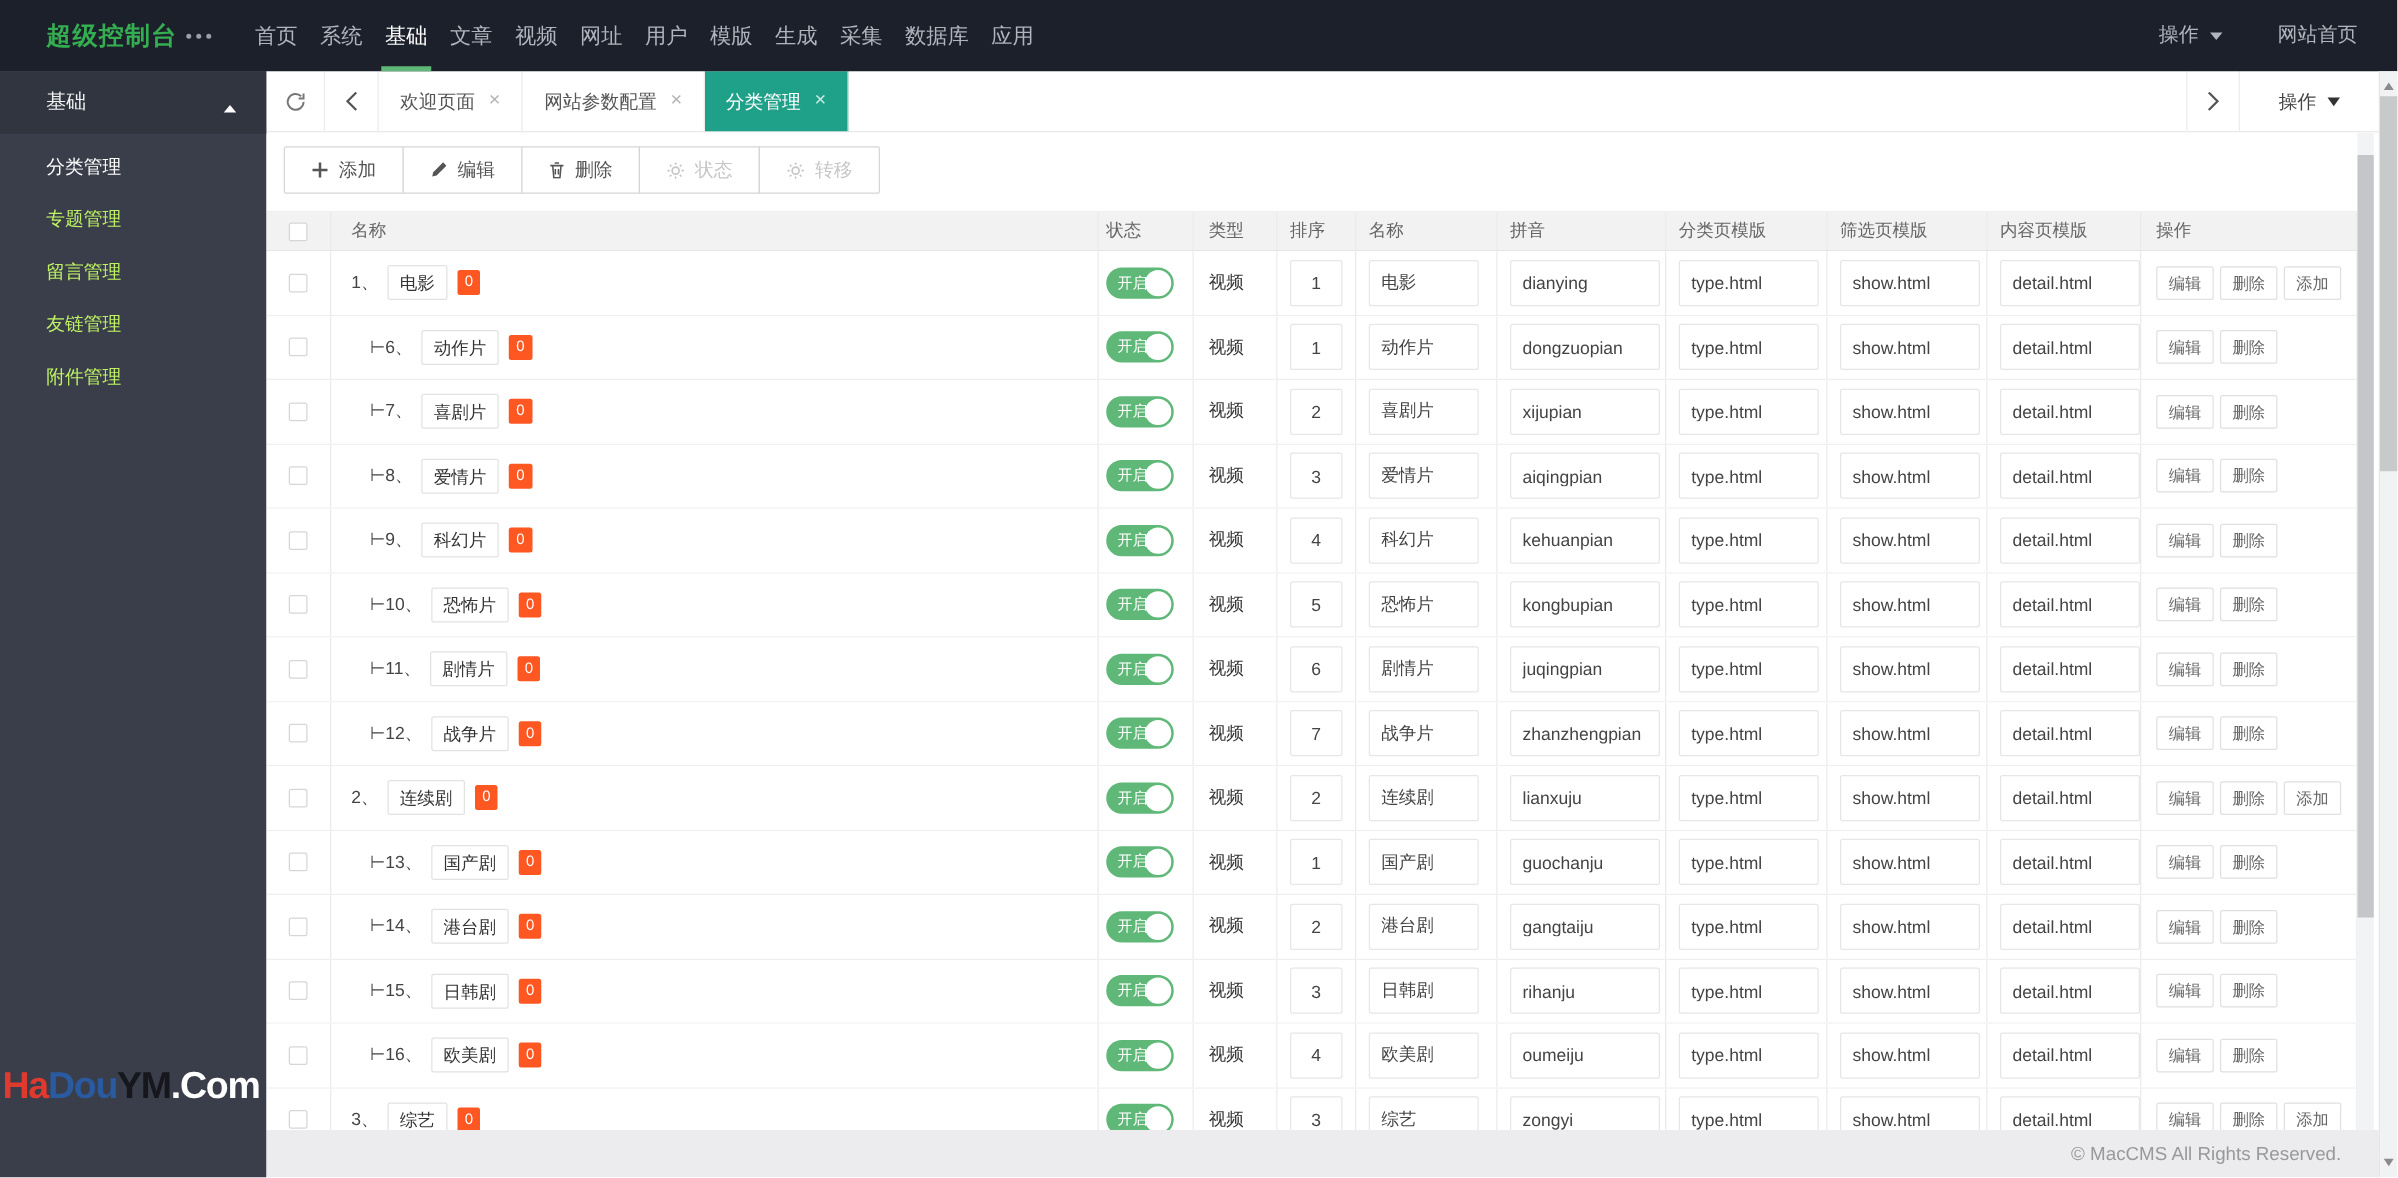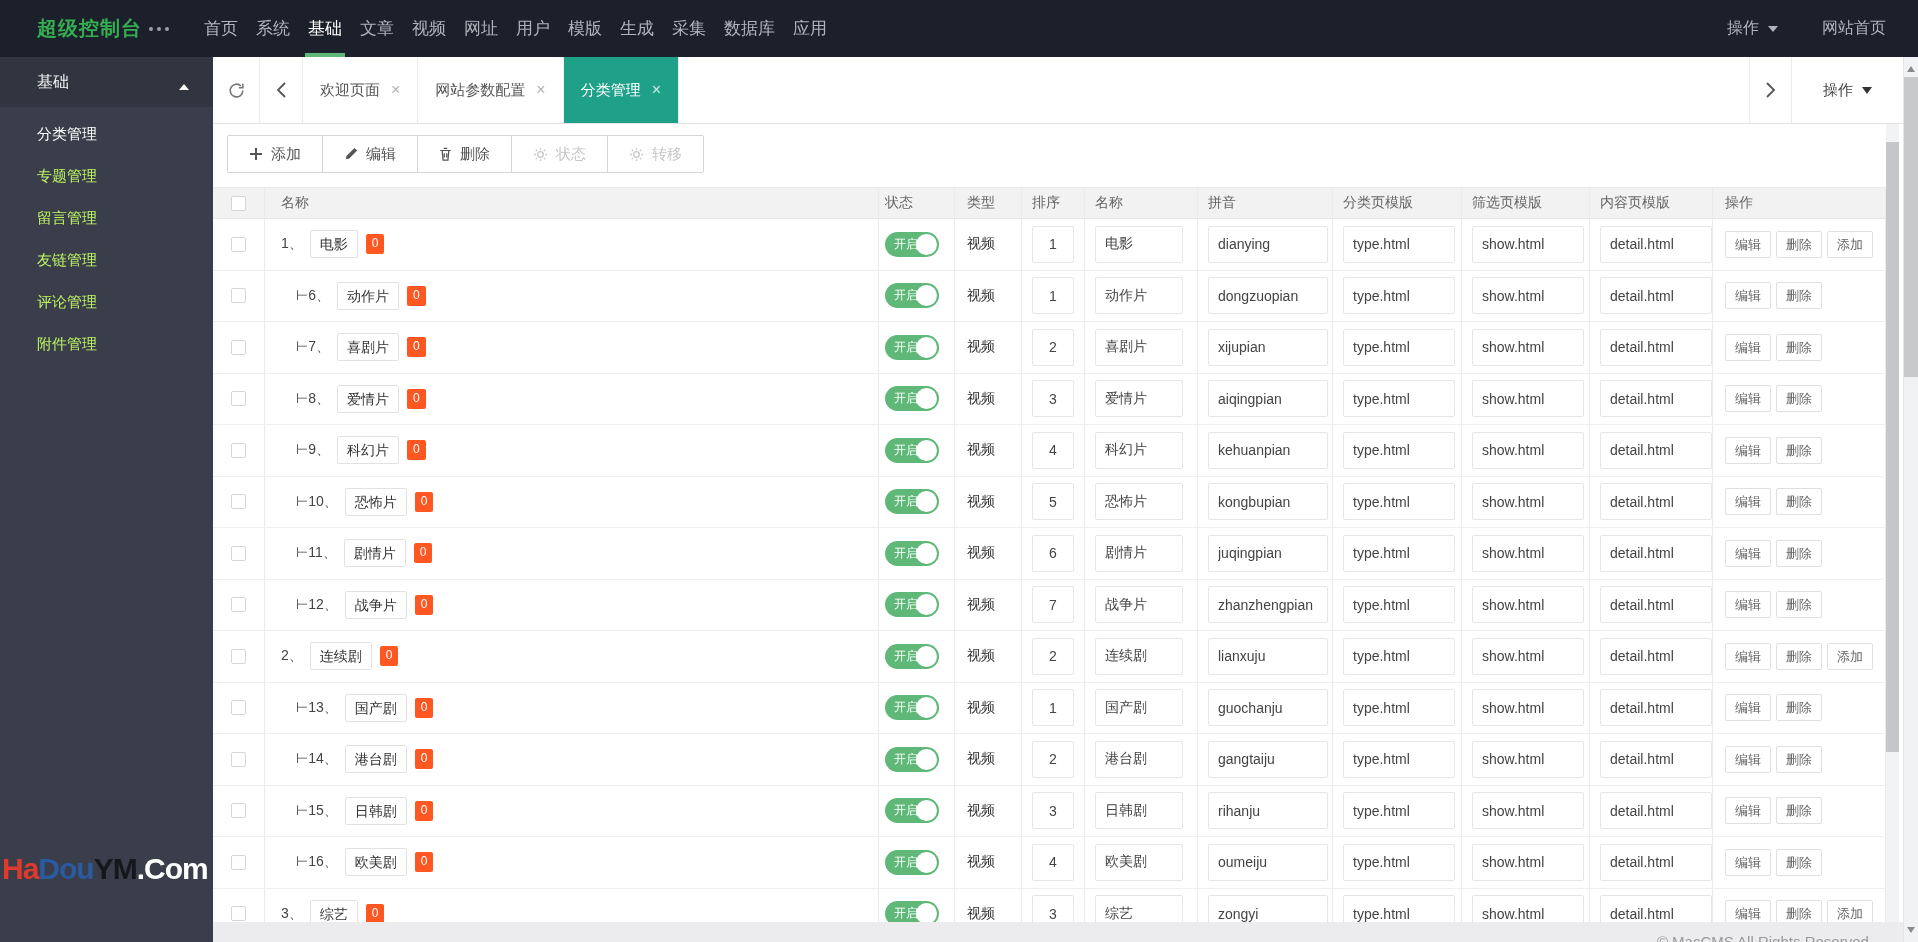--- a/index.html
+++ b/index.html
@@ -25,21 +25,21 @@
   .caret-up { position:absolute; right:24px; top:22px; width:0; height:0; border:5px solid transparent; border-bottom:6px solid #fff; }
   .side-list { padding-top:6px; }
   .side-item { height:42px; line-height:42px; padding-left:37px; color:#bef264; font-size:15px; cursor:pointer; }
   .side-item.active { color:#ffffff; }
   .watermark { position:absolute; left:2px; top:795px; font-size:30px; font-weight:800; letter-spacing:-1px; white-space:nowrap; }
   .wm-red { color:#e03a2f; } .wm-blue { color:#2a5a9f; } .wm-dark { color:#15171d; } .wm-white { color:#ffffff; }
 
   
   .main { position:absolute; left:213px; top:57px; width:1690px; height:885px; background:#fff; }
 
-  .tabbar { height:67px; border-bottom:1px solid #e3e3e3; display:flex; align-items:stretch; background:#fff; }
+  .tabbar { height:49px; border-bottom:1px solid #e3e3e3; display:flex; align-items:stretch; background:#fff; }
   .tb-icon-btn { width:47px; display:flex; align-items:center; justify-content:center; border-right:1px solid #ececec; cursor:pointer; }
   .tb-chev { width:43px; display:flex; align-items:center; justify-content:center; border-right:1px solid #ececec; cursor:pointer; }
   .tab { display:flex; align-items:center; gap:11px; padding:0 17px; border-right:1px solid #ececec; font-size:15px; color:#555; cursor:pointer; }
   .tab.active { background:#1fa189; color:#fff; }
   .tab-close { color:#b3b3b3; font-size:16px; line-height:1; }
   .tab.active .tab-close { color:#cfeae3; }
   .tabbar-right { margin-left:auto; display:flex; align-items:stretch; }
   .chev-right-btn { width:42px; display:flex; align-items:center; justify-content:center; border-left:1px solid #ececec; cursor:pointer; }
   .ops-btn { width:112px; display:flex; align-items:center; justify-content:center; gap:9px; border-left:1px solid #ececec; color:#444; font-size:15px; cursor:pointer; }
   .ops-btn .caret-down { color:#333; border-top-width:7px; border-left-width:5px; border-right-width:5px; }
@@ -181,21 +181,20 @@
   <div class="side-list">
 
       <div class="side-item active">分类管理</div>
 
       <div class="side-item">专题管理</div>
 
       <div class="side-item">留言管理</div>
 
       <div class="side-item">友链管理</div>
 
-      <div class="side-item">评论管理</div>
 
       <div class="side-item">附件管理</div>
     </div>
   <div class="watermark">
     <span class="wm-red">Ha</span><span class="wm-blue">Dou</span><span class="wm-dark">YM</span><span class="wm-white">.Com</span>
   </div>
 </div>
 
 <div class="main">
 

